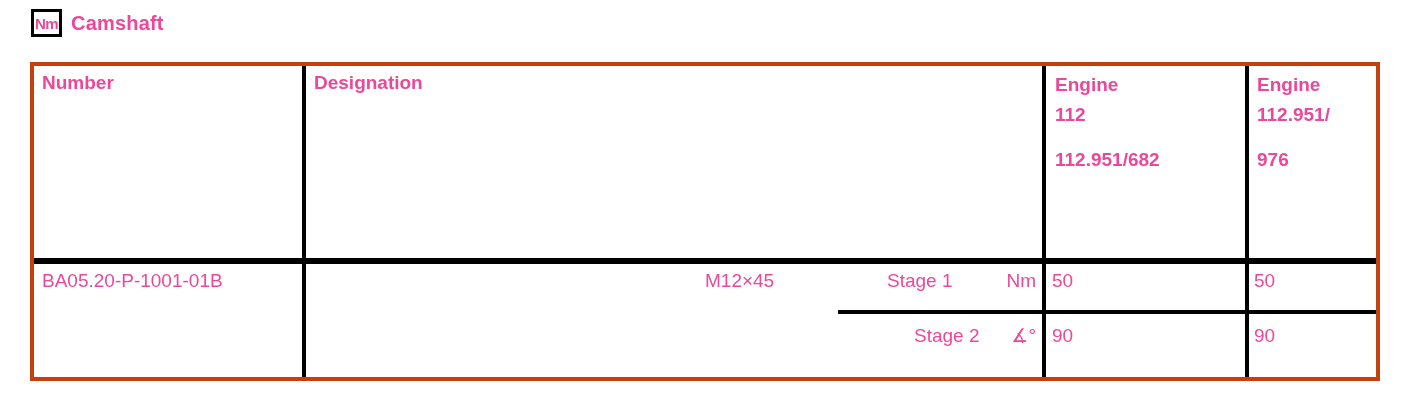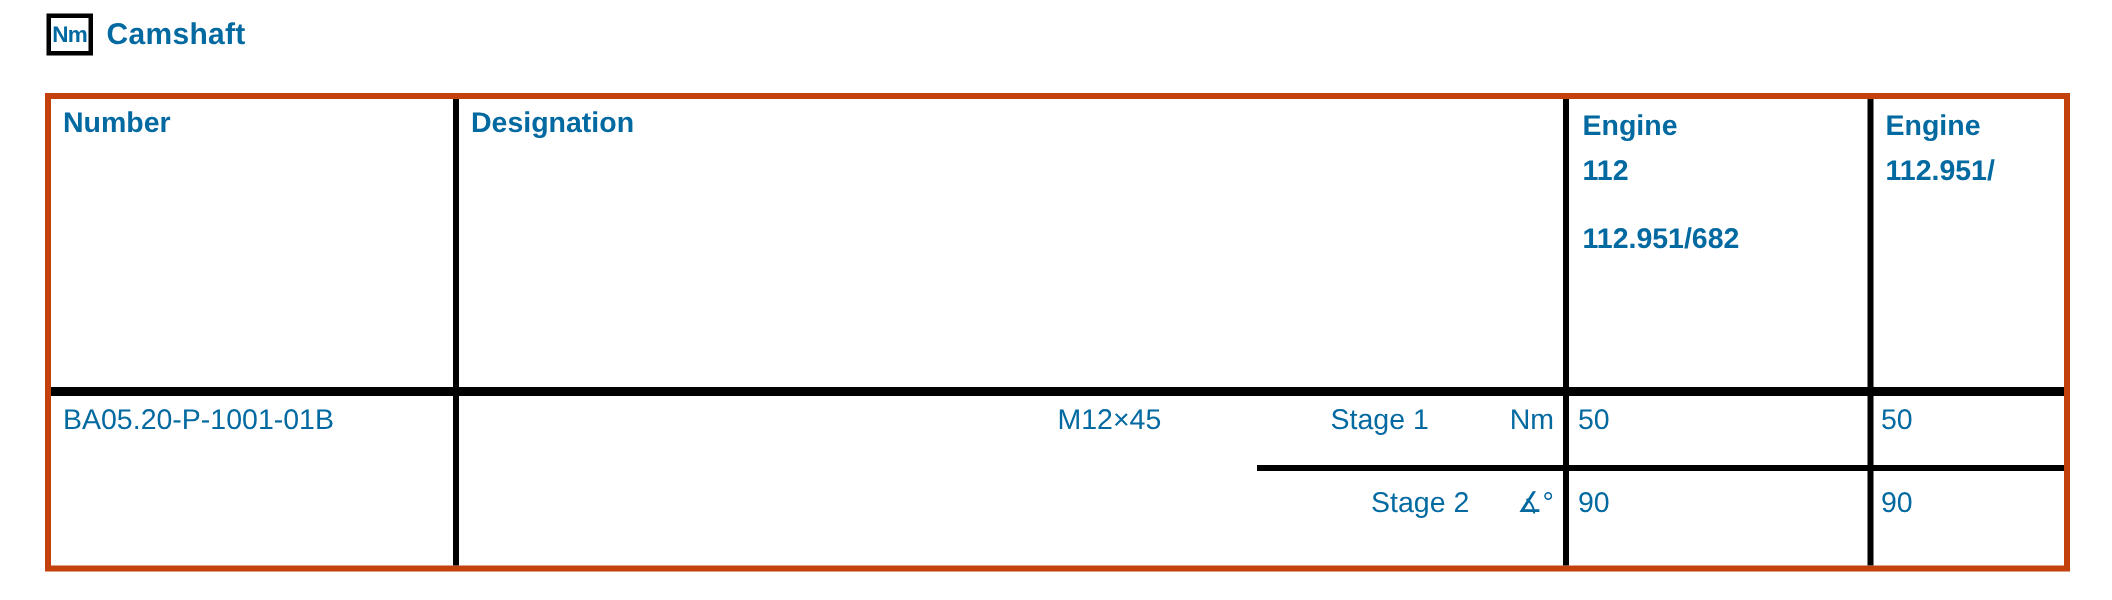--- a/index.html
+++ b/index.html
@@ -5,21 +5,21 @@
   html, body {
     margin: 0;
     padding: 0;
     background: #ffffff;
   }
   .page {
     position: relative;
     width: 1408px;
     height: 400px;
     background: #ffffff;
-    color: #0369a1;
+    color: #ec4899;
     font-family: "Liberation Sans", sans-serif;
     overflow: hidden;
   }
 
   
   .title-row {
     position: absolute;
     left: 31px;
     top: 8px;
     height: 30px;
@@ -133,20 +133,21 @@
     <div class="cell hdr h-number">Number</div>
     <div class="cell hdr h-designation">Designation</div>
     <div class="cell hdr h-engine-a">
         <div class="para">Engine
 112</div>
         <div class="para">112.951/682</div>
       </div>
     <div class="cell hdr h-engine-b">
         <div class="para">Engine
 112.951/</div>
+        <div class="para">976</div>
       </div>
 
     <div class="cell c-number">BA05.20-P-1001-01B</div>
     <div class="cell c-size">M12×45</div>
 
     <div class="cell c-s1-label">Stage 1</div>
     <div class="cell c-s1-unit">Nm</div>
     <div class="cell c-s1-val-a">50</div>
     <div class="cell c-s1-val-b">50</div>
 

